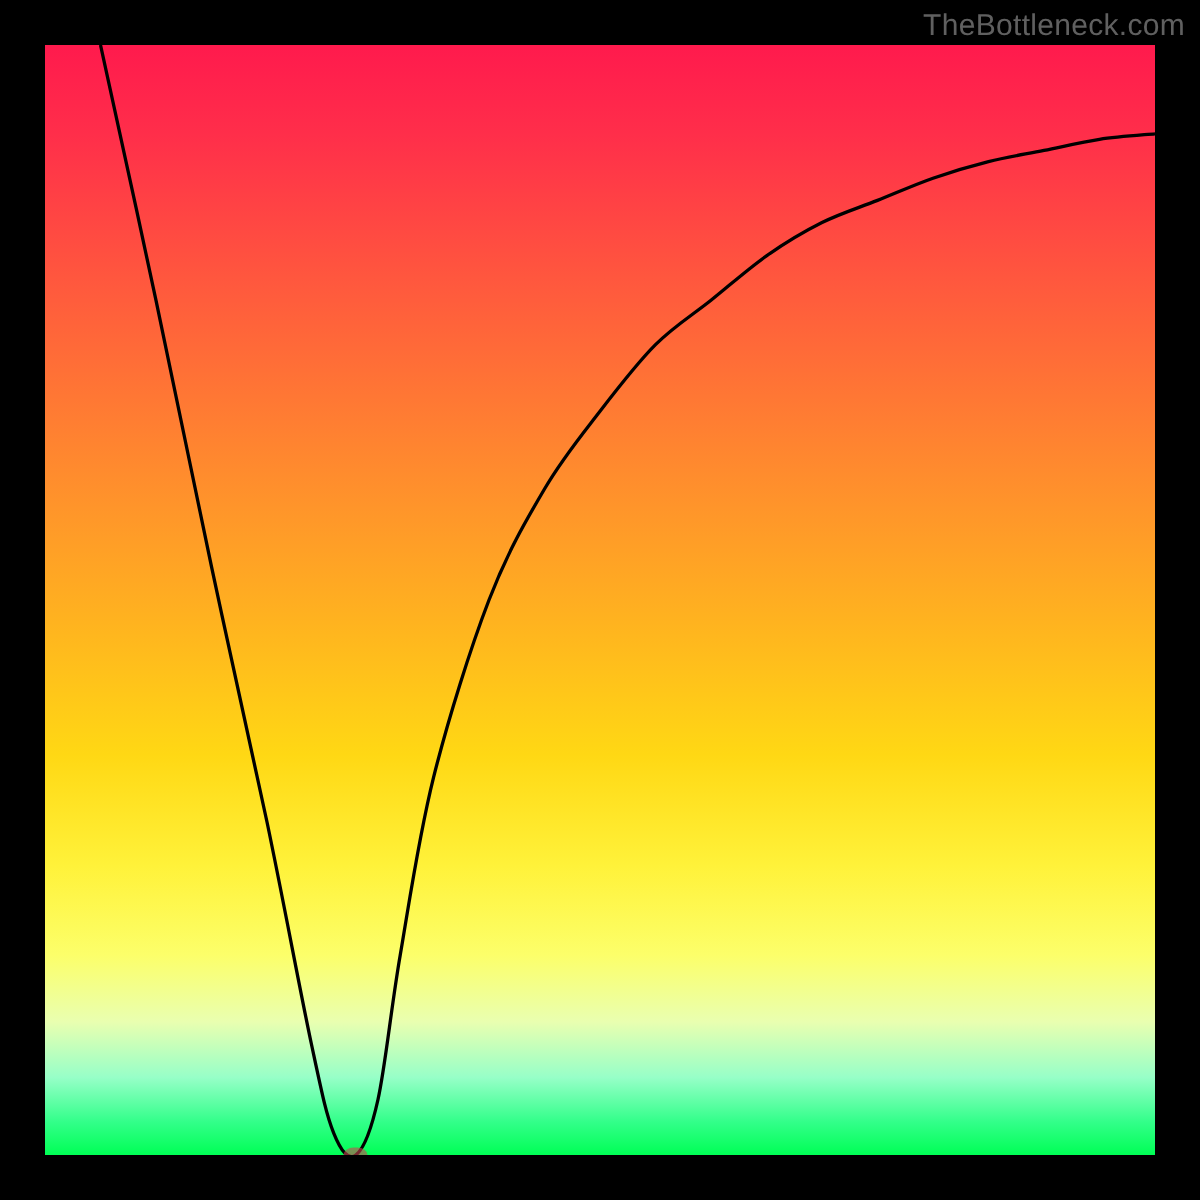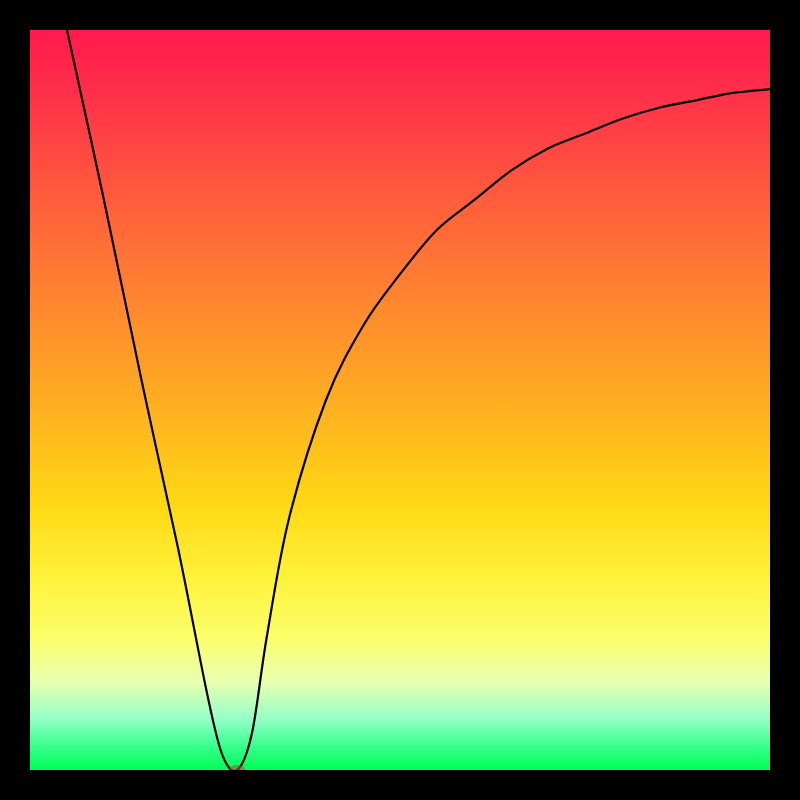--- a/index.html
+++ b/index.html
@@ -63,20 +63,21 @@
     font-weight: normal;
     letter-spacing: 0.2px;
     font-family: Arial, Helvetica, sans-serif;
   }
 </style>
 </head>
 <body>
 
 <div class="chart-container">
 
+  <div class="watermark">TheBottleneck.com</div>
 
   <div class="plot-area">
     <div class="gradient-bg"></div>
 
     <svg class="curve" viewBox="0 0 740 740" preserveAspectRatio="none">
       <path id="curve-path" d="M 37 0 C 43.166666666666664 28.366666666666656, 61.666666666666664 112.23333333333326, 74 170.19999999999993 C 86.33333333333333 228.1666666666666, 98.66666666666667 289.83333333333326, 111 347.79999999999995 C 123.33333333333333 405.76666666666665, 136.9 464.96666666666664, 148 518 C 159.1 571.0333333333333, 170.2 631.4666666666667, 177.6 666 C 185 700.5333333333333, 187.46666666666667 712.8666666666667, 192.4 725.2 C 197.33333333333334 737.5333333333334, 202.26666666666668 743.7, 207.20000000000002 740 C 212.13333333333335 736.3, 217.06666666666666 725.2, 222 703 C 226.93333333333334 680.8, 230.63333333333335 642.5666666666666, 236.8 606.8 C 242.96666666666667 571.0333333333333, 249.13333333333333 527.8666666666667, 259 488.4 C 268.8666666666667 448.93333333333334, 283.6666666666667 402.06666666666666, 296 370 C 308.3333333333333 337.93333333333334, 320.6666666666667 316.9666666666667, 333 296 C 345.3333333333333 275.0333333333333, 357.66666666666663 260.2333333333333, 370 244.2 C 382.33333333333337 228.16666666666666, 394.66666666666674 212.1333333333334, 407.00000000000006 199.80000000000007 C 419.33333333333337 187.46666666666673, 431.6666666666667 180.06666666666663, 444 170.19999999999993 C 456.3333333333333 160.33333333333323, 468.6666666666667 149.23333333333323, 481 140.5999999999999 C 493.3333333333333 131.96666666666658, 505.6666666666667 124.56666666666662, 518 118.39999999999998 C 530.3333333333334 112.23333333333333, 542.6666666666666 108.53333333333336, 555 103.60000000000002 C 567.3333333333334 98.66666666666669, 579.6666666666666 93.11666666666663, 592 88.79999999999995 C 604.3333333333334 84.48333333333328, 616.6666666666666 80.78333333333326, 629 77.69999999999993 C 641.3333333333334 74.6166666666666, 653.6666666666666 72.76666666666661, 666 70.29999999999995 C 678.3333333333334 67.8333333333333, 690.6666666666666 64.74999999999999, 703 62.89999999999998 C 715.3333333333334 61.049999999999976, 733.8333333333334 59.816666666666606, 740 59.19999999999993" stroke="#000" stroke-width="2.2" fill="none"></path>
     </svg>
 
     <div id="min-marker" class="min-marker" style="left: 207.2px; top: 740px;"></div>
   </div>

